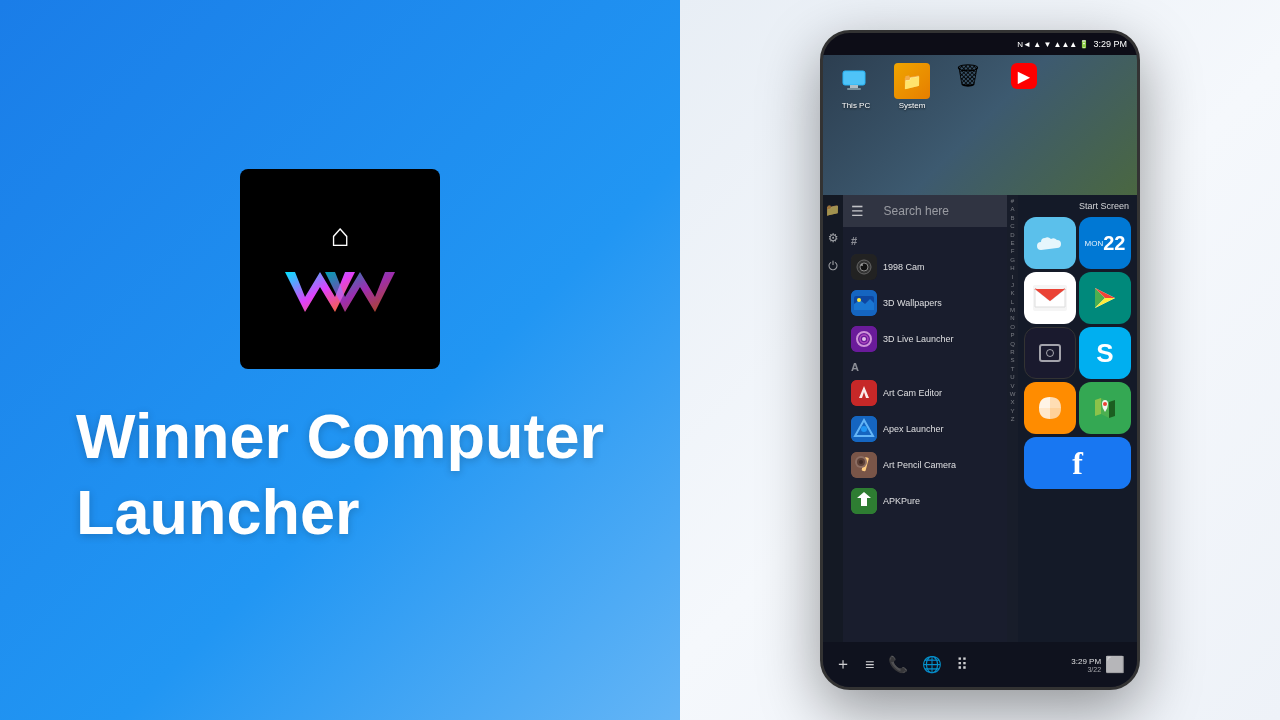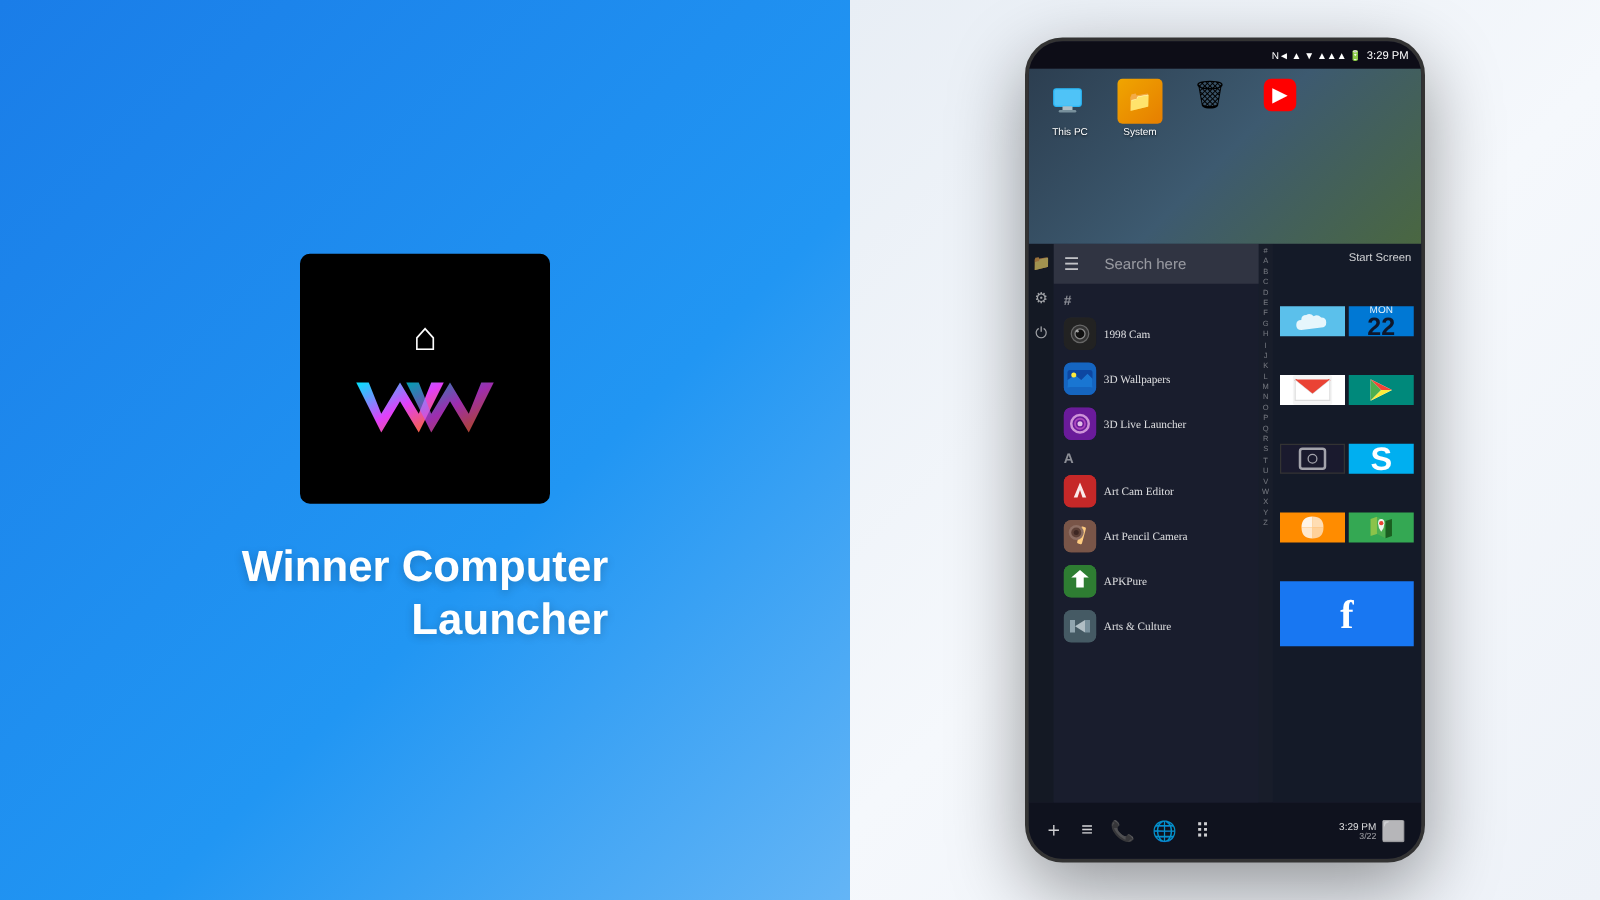--- a/index.html
+++ b/index.html
@@ -42,23 +42,23 @@
       font-size: 32px;
     }
 
     .w-logo {
       width: 120px;
       height: 60px;
     }
 
     .app-title {
       color: white;
-      font-size: 35px;
+      font-size: 63px;
       font-weight: 700;
-      text-align: right;
+      text-align: left;
       line-height: 1.2;
       text-shadow: 0 2px 8px rgba(0,0,0,0.2);
     }
 
     
     .right-panel {
       width: 600px;
       height: 720px;
       background: linear-gradient(135deg, #e8eef5 0%, #f5f8fc 50%, #eef2f8 100%);
       display: flex;
@@ -170,21 +170,20 @@
       padding: 4px 8px 2px;
       font-weight: 600;
     }
 
     .app-item {
       display: flex;
       align-items: center;
       gap: 6px;
       padding: 5px 8px;
       cursor: pointer;
-      font-family: Liberation Serif, serif;
     }
 
     .app-icon {
       width: 26px;
       height: 26px;
       border-radius: 6px;
       display: flex;
       align-items: center;
       justify-content: center;
       font-size: 12px;
@@ -247,43 +246,42 @@
 
     .tiles-grid {
       display: grid;
       grid-template-columns: 52px 52px;
       grid-template-rows: repeat(5, 52px);
       gap: 3px;
       padding: 2px;
     }
 
     .tile {
-      border-radius: 0;
-      display: flex;
-      flex-direction: column;
+      border-radius: 12px;
+      display: flex;
+      flex-direction: row;
       align-items: center;
       justify-content: center;
       cursor: pointer;
       overflow: hidden;
       position: relative;
-      margin-top: 28px;
     }
     .tile-calendar { background: #0078d4; padding: 4px; }
     .tile-gmail { background: #fff; }
     .tile-play { background: #00897b; }
     .tile-camera { background: #1a1a2e; border: 1px solid #333; }
     .tile-skype { background: #00aff0; }
     .tile-photos { background: #ff8c00; }
     .tile-maps { background: #34a853; }
     .tile-facebook { background: #1877f2; }
 
     .tile-date {
       font-size: 20px;
       font-weight: bold;
-      color: #0f172a;
+      color: #ffffff;
       line-height: 1;
     }
 
     .tile-day {
       font-size: 8px;
       color: rgba(255,255,255,0.9);
       text-transform: uppercase;
     }
 
     .tile-camera-inner {
@@ -499,20 +497,30 @@
           <div class="app-item">
             <div class="app-icon icon-artcam">
               <svg width="26" height="26" viewBox="0 0 26 26">
                 <rect width="26" height="26" rx="5" fill="#c62828"></rect>
                 <path d="M8 18 L13 6 L18 18 L15 18 L13 12 L11 18Z" fill="white" opacity="0.9"></path>
               </svg>
             </div>
             <span class="app-name">Art Cam Editor</span>
           </div>
 
+          <div class="app-item">
+            <div class="app-icon icon-apex">
+              <svg width="26" height="26" viewBox="0 0 26 26">
+                <rect width="26" height="26" rx="5" fill="#1565c0"></rect>
+                <path d="M13 4 L22 20 L4 20Z" fill="none" stroke="#64b5f6" stroke-width="2"></path>
+                <circle cx="13" cy="13" r="3" fill="#2196f3"></circle>
+              </svg>
+            </div>
+            <span class="app-name">Apex Launcher</span>
+          </div>
 
           <div class="app-item">
             <div class="app-icon icon-artpencil">
               <svg width="26" height="26" viewBox="0 0 26 26">
                 <rect width="26" height="26" rx="5" fill="#795548"></rect>
                 <rect x="12" y="5" width="4" height="14" rx="1" fill="#ffcc80" transform="rotate(15 13 13)"></rect>
                 <circle cx="10" cy="10" r="6" fill="#8d6e63"></circle>
                 <circle cx="10" cy="10" r="4" fill="#5d4037"></circle>
                 <circle cx="10" cy="10" r="2" fill="#3e2723"></circle>
               </svg>
@@ -523,31 +531,20 @@
           <div class="app-item">
             <div class="app-icon icon-apkpure">
               <svg width="26" height="26" viewBox="0 0 26 26">
                 <rect width="26" height="26" rx="5" fill="#2e7d32"></rect>
                 <path d="M13 4 L20 10 L16 10 L16 18 L10 18 L10 10 L6 10Z" fill="white"></path>
               </svg>
             </div>
             <span class="app-name">APKPure</span>
           </div>
 
-          <div class="app-item">
-            <div class="app-icon icon-arts">
-              <svg width="26" height="26" viewBox="0 0 26 26">
-                <rect width="26" height="26" rx="5" fill="#455a64"></rect>
-                <path d="M5 18 L5 8 L9 8 L9 18Z" fill="#90a4ae"></path>
-                <path d="M9 13 L17 8 L17 18Z" fill="#b0bec5"></path>
-                <rect x="17" y="8" width="4" height="10" fill="#78909c"></rect>
-              </svg>
-            </div>
-            <span class="app-name">Arts &amp; Culture</span>
-          </div>
 
         </div>
       </div>
 
       <div class="alpha-index">
         <span class="alpha-letter">#</span>
         <span class="alpha-letter">A</span>
         <span class="alpha-letter">B</span>
         <span class="alpha-letter">C</span>
         <span class="alpha-letter">D</span>

